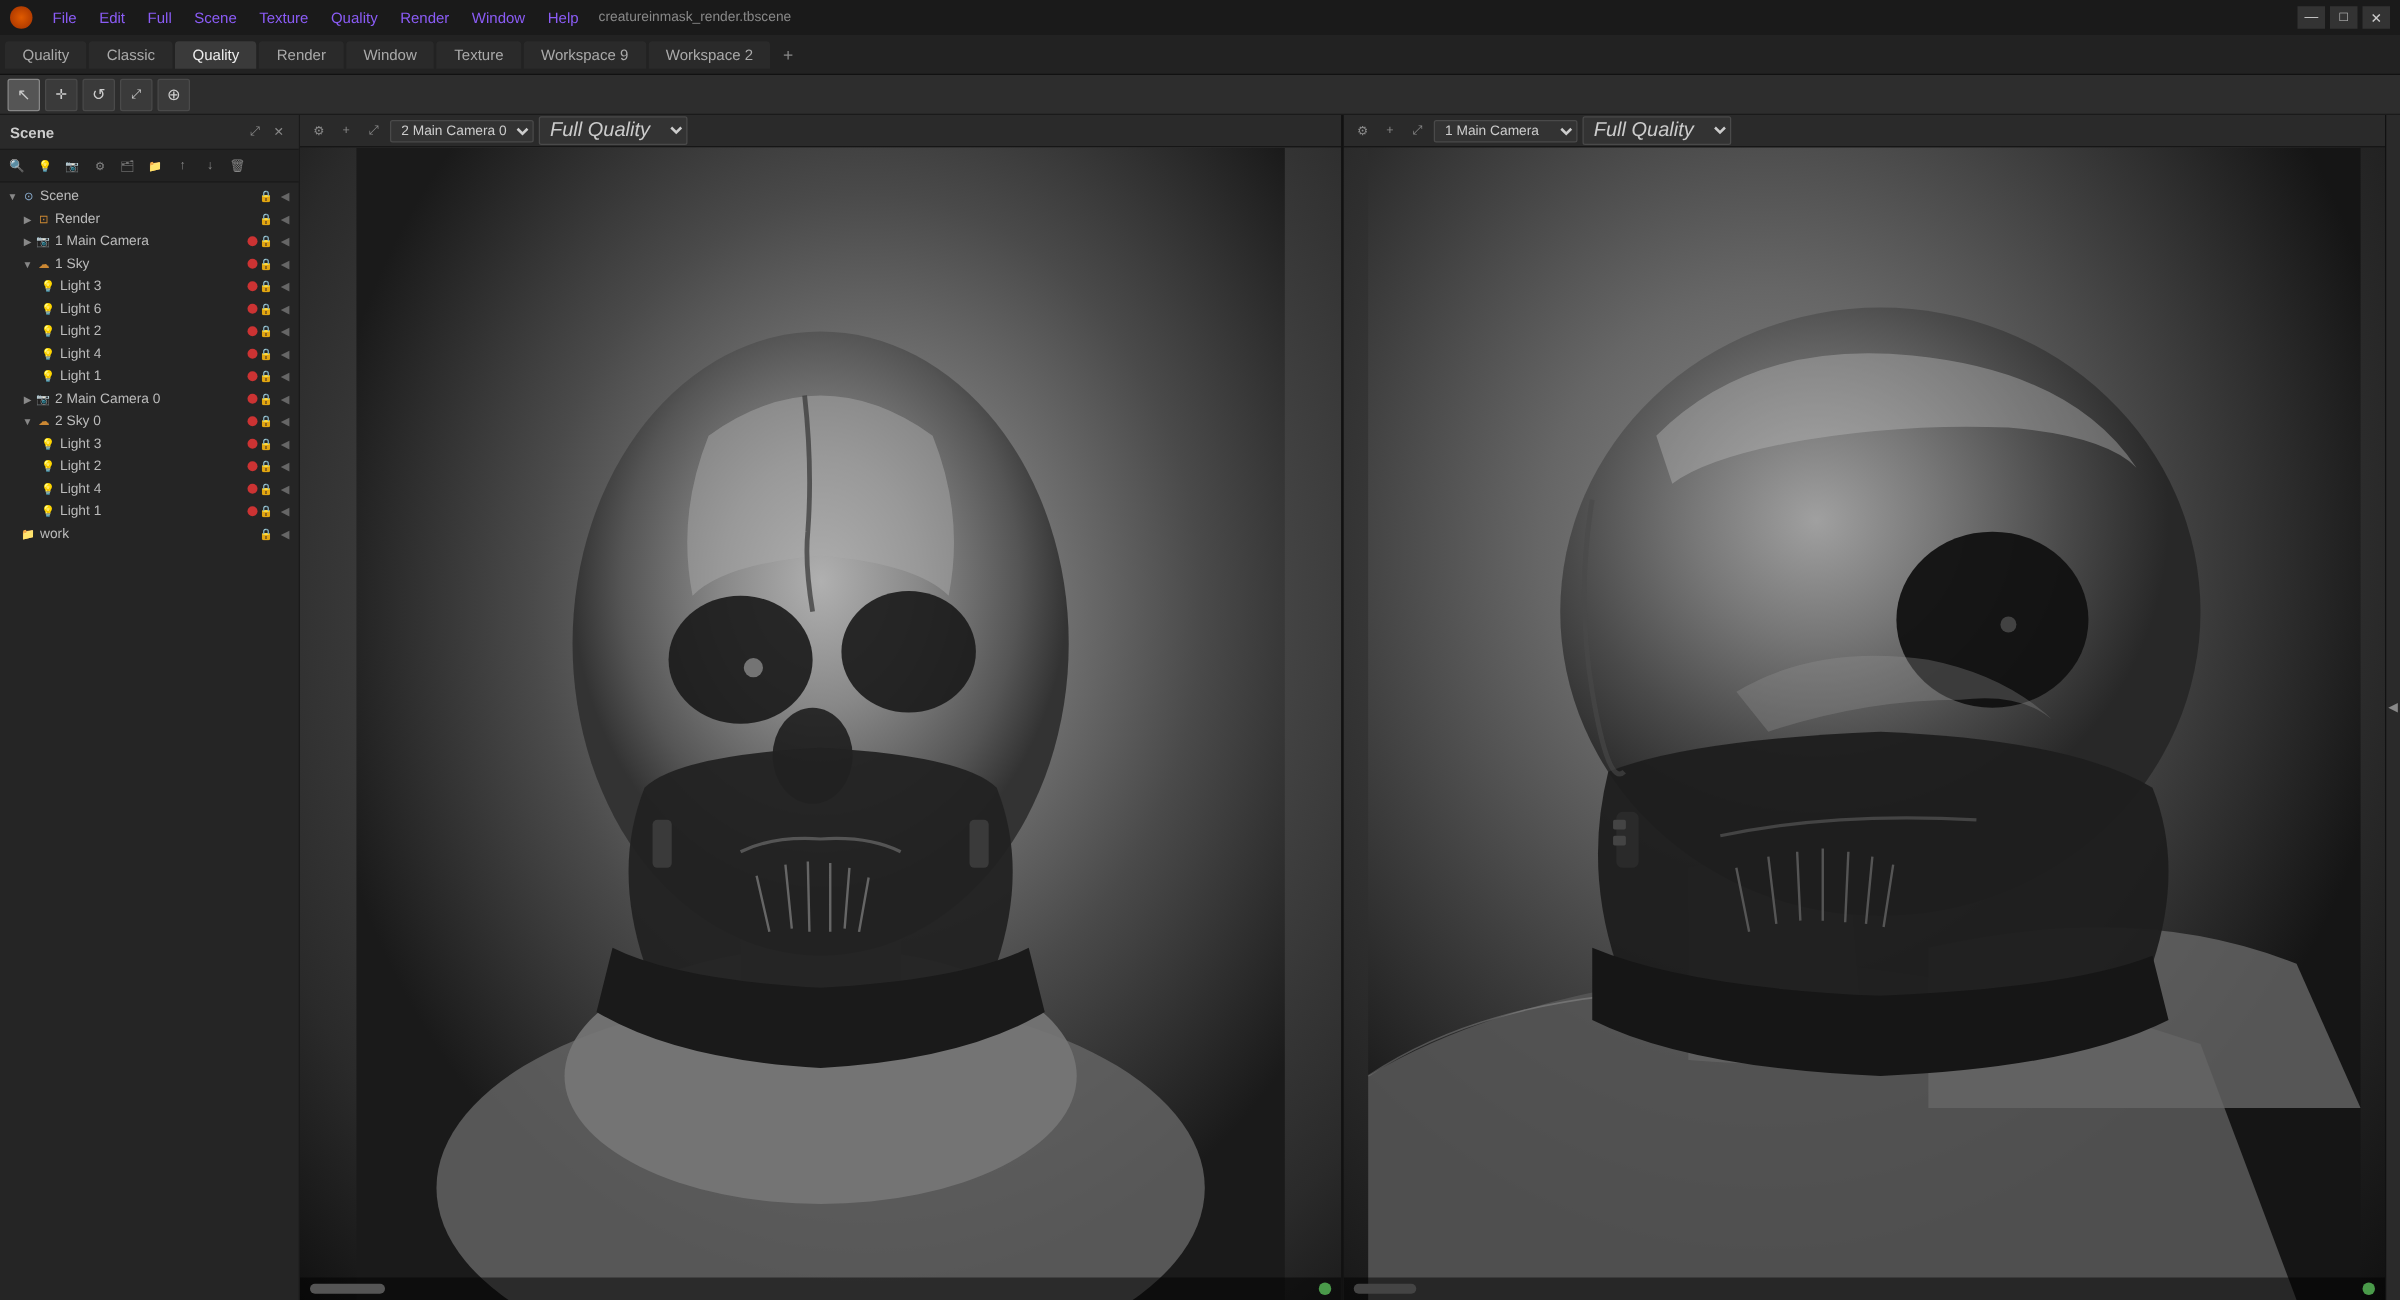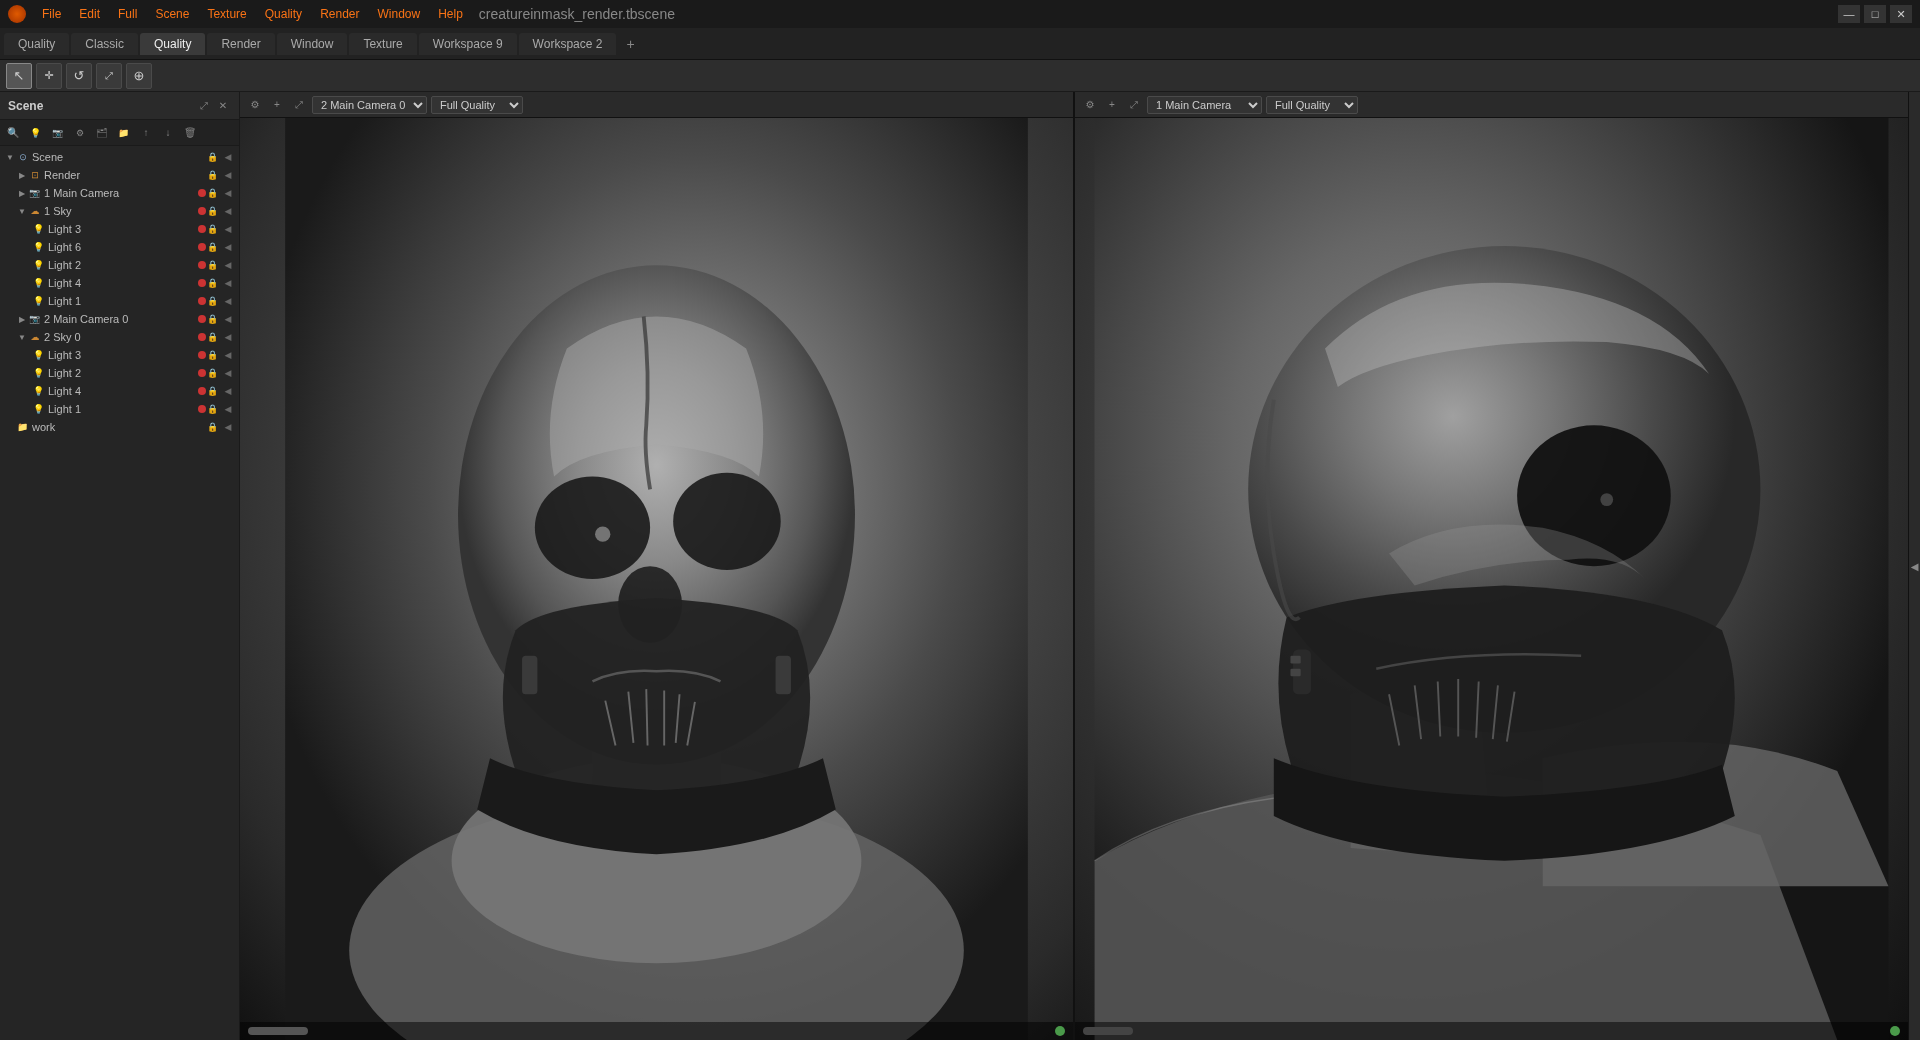--- a/index.html
+++ b/index.html
@@ -35,27 +35,27 @@
       height: 18px;
       background: radial-gradient(circle, #e05a00, #a03000);
       border-radius: 50%;
     }
     #titlebar-menus {
       display: flex;
       gap: 2px;
     }
     .menu-item {
       padding: 2px 8px;
-      color: #f97316;
+      color: #8b5cf6;
       cursor: pointer;
       font-size: 12px;
     }
     #titlebar-title {
       color: #888;
-      font-size: 14px;
+      font-size: 11px;
     }
     #titlebar-controls {
       display: flex;
       gap: 4px;
     }
     .win-btn {
       width: 22px;
       height: 18px;
       background: #333;
       border: none;
@@ -310,24 +310,25 @@
       color: #ccc;
       font-size: 11px;
       padding: 1px 4px;
       cursor: pointer;
       border-radius: 2px;
     }
     .viewport-quality-select {
       background: #333;
       border: 1px solid #4a4a4a;
       color: #ccc;
-      font-size: 11px;
+      font-size: 16px;
       padding: 1px 4px;
       cursor: pointer;
       border-radius: 2px;
+      font-style: italic;
     }
 
     .viewport-canvas {
       flex: 1;
       position: relative;
       overflow: hidden;
     }
 
     
     .render-left {

